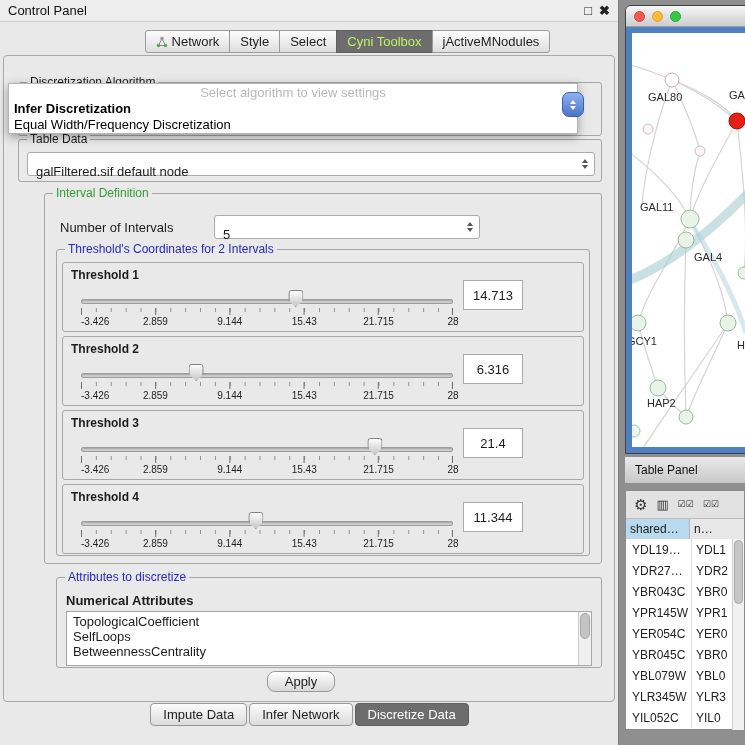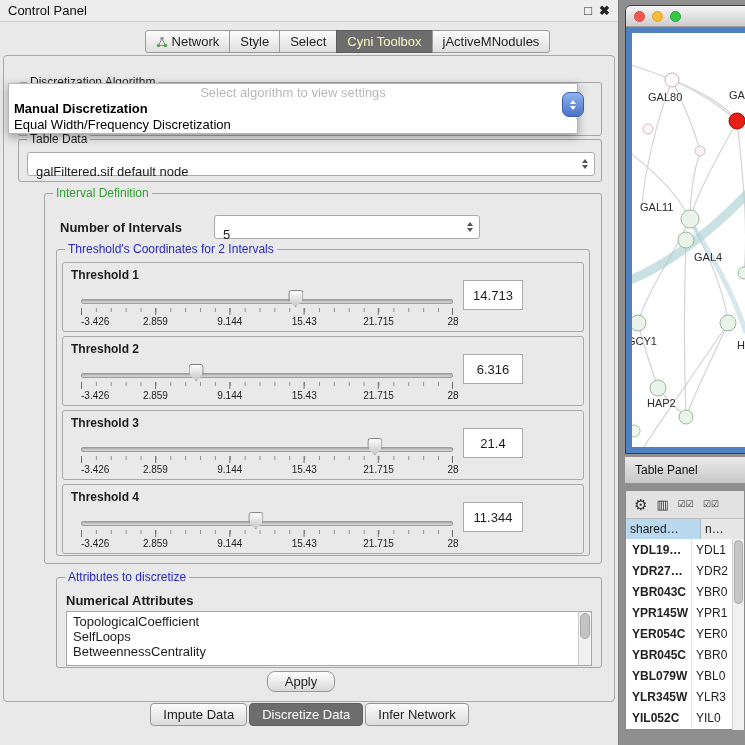--- a/index.html
+++ b/index.html
@@ -16,21 +16,21 @@
   .titlebar .wtitle { position:absolute; left:8px; top:0; line-height:22px; font-size:13px; color:#111; }
   .wctl { position:absolute; top:0; line-height:22px; font-size:13px; color:#222; cursor:default; }
   .wctl.min { right:26px; }
   .wctl.cls { right:8px; font-weight:bold; }
 
   #top-tabs { position:absolute; left:0; top:30px; width:619px; display:flex; justify-content:center;margin-left:38px; }
   .tab { display:flex; align-items:center; gap:4px; padding:3px 10px; font-size:13px;
          background:linear-gradient(#fcfcfc,#dedede); border:1px solid #9b9b9b; margin-left:-1px; color:#222; }
   .tab:first-child { border-radius:3px 0 0 3px; margin-left:0; }
   .tab:last-child { border-radius:0 3px 3px 0; }
-  .tab.sel { background:#6d6d6d; color:#fef9c3; border-color:#5e5e5e; }
+  .tab.sel { background:#6d6d6d; color:#bef264; border-color:#5e5e5e; }
   .tabicon svg { display:block; }
 
   .main-border { position:absolute; left:3px; top:55px; width:612px; height:647px; border:1px solid #a8a8a8; border-radius:4px; background:#e9e9e9; }
 
   .group { position:absolute; border:1px solid #a6a6a6; border-radius:3px; }
   .legend { position:absolute; top:-8px; left:8px; background:#e9e9e9; padding:0 3px; font-size:12px; line-height:14px; color:#1c1c1c; white-space:nowrap; }
   .legend.green { color:#2f9e2f; }
   .legend.blue { color:#2727c4; }
 
   #algo-group { left:18px; top:82px; width:584px; height:54px; }
@@ -49,21 +49,21 @@
   #tabledata-group { left:18px; top:139px; width:584px; height:43px; }
   .combo { position:absolute; background:#fff; border:1px solid #ababab; border-radius:3px;
            display:flex; align-items:center; font-size:13px; padding-left:8px; }
   .combo .cval { flex:1; overflow:hidden; white-space:nowrap;margin-top:15px; }
   .stepper { width:18px; align-self:stretch; display:flex; flex-direction:column; align-items:center; justify-content:center; gap:2px; }
   .stepper .up { width:0; height:0; border:3px solid transparent; border-bottom:4px solid #555; }
   .stepper .dn { width:0; height:0; border:3px solid transparent; border-top:4px solid #555; }
   #tabledata-combo { left:8px; top:12px; width:568px; height:24px; }
 
   #interval-group { left:44px; top:193px; width:558px; height:371px; }
-  #nint-label { position:absolute; left:60px; top:220px; font-weight:bold; font-size:13px; }
+  #nint-label { position:absolute; left:60px; top:220px; font-weight:normal; font-size:13px; }
   #nint-combo { left:214px; top:215px; width:266px; height:24px; }
 
   #thresholds-group { left:56px; top:249px; width:534px; height:307px; }
   #threshold-stack { position:absolute; left:62px; top:262px; width:522px; display:flex; flex-direction:column; gap:4px;justify-content:center; }
   .tpanel { position:relative; height:70px; border:1px solid #a8a8a8; border-radius:3px; background:#e9e9e9; }
   .tlabel { position:absolute; left:8px; top:5px; font-weight:bold; font-size:12px; }
   .slider { position:absolute; left:18px; top:24px; width:372px; height:42px; }
   .groove { position:absolute; left:0; right:0; top:12px; height:5px; background:#cdcdcd; border:1px solid #9e9e9e; border-radius:2px; box-shadow:inset 0 1px 1px rgba(0,0,0,.18); }
   .thumb { position:absolute; top:3px; width:15px; height:17px; transform:translateX(-50%);
     background:linear-gradient(#fdfdfd,#c7c7c7); border:1px solid #828282; border-radius:3px 3px 2px 2px;
@@ -106,26 +106,26 @@
   .net-canvas svg { display:block; overflow:hidden; }
 
   #tp-bar { position:absolute; left:625px; top:456px; width:120px; height:28px;
     background:linear-gradient(#e9e9e9,#c8c8c8); border-top:1px solid #8f8f8f; border-bottom:1px solid #8f8f8f;
     font-size:12px; line-height:27px; padding-left:10px; color:#111; }
   #tp-body { position:absolute; left:625px; top:490px; width:120px; height:240px; background:#fff; border:1px solid #8a8a8a; }
   #tp-toolbar { height:28px; background:#e2e2e2; border-bottom:1px solid #bdbdbd; display:flex; align-items:center; gap:9px; padding-left:8px; color:#333; }
   .tbi { display:inline-block; line-height:1; }
   #tp-header { display:flex; height:20px; border-bottom:1px solid #b5b5b5; font-size:12px; }
   .th { padding:3px 4px; height:20px; background:#e7e7e7; overflow:hidden; white-space:nowrap; }
-  .th:first-child { width:75px; border-right:1px solid #a4b8c6; }
+  .th:first-child { width:64px; border-right:1px solid #a4b8c6; }
   .th:last-child { flex:1; }
   .th.hl { background:#b9d9ef; }
   .trow { display:flex; height:21px; font-size:12px; background:#fff; }
   .td { padding:4px 4px 0 6px; overflow:hidden; white-space:nowrap; color:#222; }
-  .td:first-child { width:66px; border-right:1px solid #e3e3e3;font-weight:bold; }
+  .td:first-child { width:66px; border-right:1px solid #e3e3e3; }
   .td:last-child { flex:1; padding-left:4px; }
   #tp-rows { position:relative; height:191px; overflow:hidden; }
   #tp-scroll { position:absolute; right:0; top:0; bottom:0; width:12px; background:#f1f1f1; border-left:1px solid #cfcfcf; }
   #tp-scroll .sbthumb { margin:1px; height:64px; background:#c6c6c6; border:1px solid #ababab; border-radius:6px; }
 </style>
 </head>
 <body>
 
 <div id="control-panel">
   <div class="titlebar">
@@ -166,21 +166,21 @@
     <span class="legend">Discretization Algorithm</span>
   </div>
   <div id="algo-stepper">
     <i class="upw"></i>
     <i class="dnw"></i>
   </div>
 
   <div id="dropdown">
     <div class="ph">Select algorithm to view settings</div>
     <div id="dd-items">
-        <div class="dd-item b">Manual Discretization</div>
+        <div class="dd-item b">Infer Discretization</div>
         <div class="dd-item">Equal Width/Frequency Discretization</div>
       </div>
   </div>
 
   <div class="group" id="tabledata-group">
     <span class="legend">Table Data</span>
     <div class="combo" id="tabledata-combo">
       <span class="cval">galFiltered.sif default node</span>
       <span class="stepper">
           <i class="up"></i>
@@ -289,22 +289,22 @@
       </div>
   <div class="attr-item">TopologicalCoefficient</div>
       <div class="attr-item">SelfLoops</div>
       <div class="attr-item">BetweennessCentrality</div>
     </div>
 
   <div id="apply-btn">Apply</div>
 
   <div id="bottom-tabs">
       <div class="btab">Impute Data</div>
+      <div class="btab">Infer Network</div>
       <div class="btab sel">Discretize Data</div>
-      <div class="btab">Infer Network</div>
     </div>
 </div>
 
 <div id="mac-window">
   <div class="mac-titlebar">
     <span class="light red"></span>
     <span class="light yellow"></span>
     <span class="light green"></span>
   </div>
   <div class="mac-blue">

